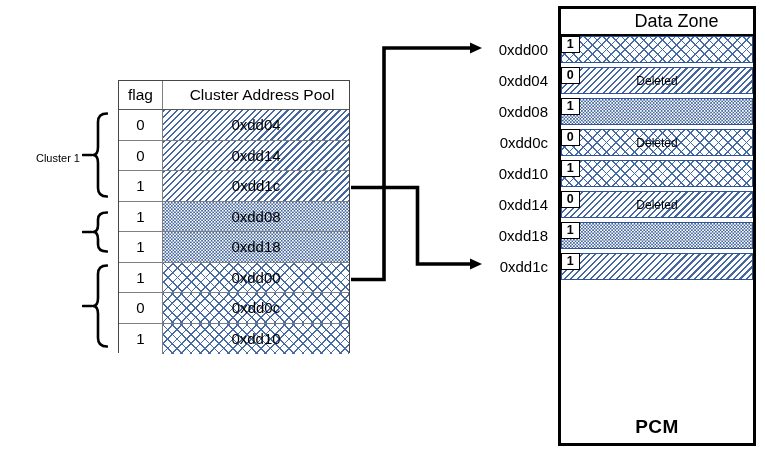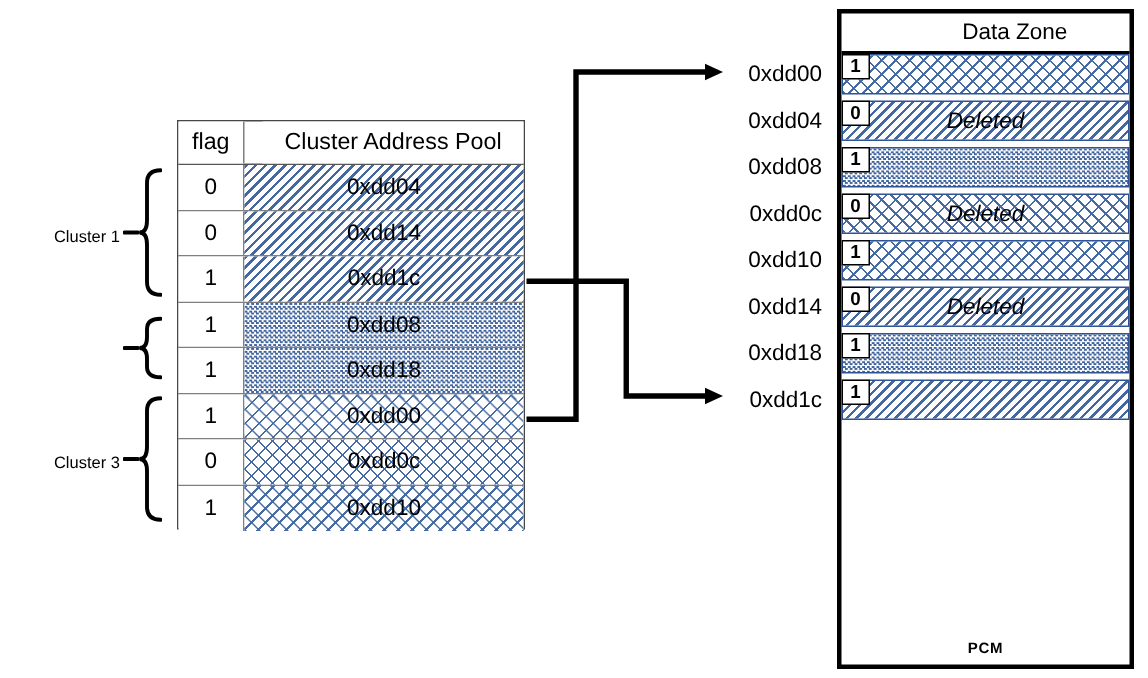--- a/index.html
+++ b/index.html
@@ -51,51 +51,49 @@
 
   
   .addr{position:absolute;left:484px;width:64px;text-align:right;font-size:15px;height:18px;line-height:18px;}
 
   
   .dz-box{
     position:absolute;left:558px;top:6px;width:198px;height:440px;
     border:3px solid #000;background:#fff;box-sizing:border-box;
   }
   .dz-header{
-    height:25px;line-height:25px;text-align:center;font-size:15px;
+    height:25px;line-height:25px;text-align:center;font-size:18px;
     border-bottom:2.2px solid #000;
     padding-left:39px;
   }
   .dz-row{
     position:absolute;left:0;width:192px;height:27px;
     border:1.2px solid #2e5496;box-sizing:border-box;
   }
   .dz-flag{
     position:absolute;left:-1.2px;top:-1.2px;width:19px;height:17px;
     background:#fff;border:1.6px solid #000;box-sizing:border-box;
     display:flex;align-items:center;justify-content:center;
     font-size:12.5px;font-weight:600;z-index:2;
   }
   .dz-status{
     width:100%;height:100%;display:flex;align-items:center;justify-content:center;
-    font-size:15px;
-    font-style:italic;
+    font-size:12px;
   }
   .dz-footer{
     position:absolute;left:0;right:0;bottom:5px;text-align:center;
-    font-size:10px;font-weight:bold;letter-spacing:0.5px;
+    font-size:19px;font-weight:bold;letter-spacing:0.5px;
   }
 </style>
 </head>
 <body>
 
 <div class="canvas">
 
   <div class="cluster-label" style="top:149px;">Cluster 1</div>
-  <div class="cluster-label" style="top:300px;">Cluster 3</div>
 
   <svg class="brace" style="top:111px;" width="26" height="88" viewBox="0 0 26 88">
     <path d="M1,44 L10,44"></path>
     <path d="M25,2.5 Q16,2.5 16,11 L16,36 Q16,44 11,44 Q16,44 16,52 L16,77 Q16,85.5 25,85.5"></path>
   </svg>
   <svg class="brace" style="top:210px;" width="26" height="44" viewBox="0 0 26 44">
     <path d="M1,22 L10,22"></path>
     <path d="M25,2.5 Q16,2.5 16,9.5 L16,15 Q16,22 11,22 Q16,22 16,29 L16,34.5 Q16,41.5 25,41.5"></path>
   </svg>
   <svg class="brace" style="top:263px;" width="26" height="86" viewBox="0 0 26 86">

